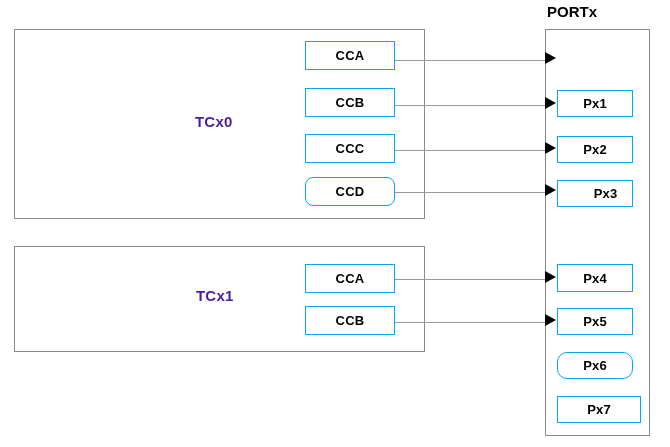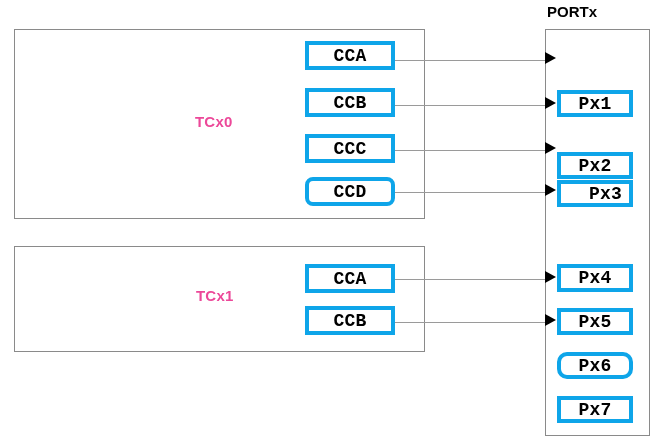--- a/index.html
+++ b/index.html
@@ -20,37 +20,36 @@
 
   
   .block {
     border: 1px solid #8a8a8a;
     background: #ffffff;
   }
   .block-label {
     position: absolute;
     font-size: 15px;
     font-weight: bold;
-    color: #ec4899;
+    color: #4c1d95;
     letter-spacing: .2px;
     white-space: nowrap;
   }
 
   
   .cell {
-    border: 4px solid #0ea5e9;
+    border: 1px solid #0ea5e9;
     background: #ffffff;
     display: flex;
     align-items: center;
     justify-content: center;
-    font-size: 18px;
+    font-size: 13px;
     font-weight: bold;
     color: #000000;
     letter-spacing: .2px;
-    font-family: Liberation Mono, monospace;
   }
 
   
   .wire {
     background: #9a9a9a;
     height: 1px;
   }
   
   .arrow {
     width: 0;
@@ -85,26 +84,26 @@
   <div class="abs block" style="left:14px; top:246px; width:411px; height:106px;"></div>
   <div class="block-label" style="left:196px; top:287px;">TCx1</div>
 
   <div class="abs cell" style="left:305px; top:264px; width:90px; height:29px;">CCA</div>
   <div class="abs cell" style="left:305px; top:306px; width:90px; height:29px;">CCB</div>
 
   <div class="port-title" style="left:547px; top:3px;">PORTx</div>
   <div class="abs block" style="left:545px; top:29px; width:105px; height:407px;"></div>
 
   <div class="abs cell" style="left:557px; top:90px; width:76px; height:27px;">Px1</div>
-  <div class="abs cell" style="left:557px; top:136px; width:76px; height:27px;margin-top:16px;">Px2</div>
+  <div class="abs cell" style="left:557px; top:136px; width:76px; height:27px;">Px2</div>
   <div class="abs cell" style="left:557px; top:180px; width:76px; height:27px;padding-left:21px;">Px3</div>
   <div class="abs cell" style="left:557px; top:264px; width:76px; height:28px;">Px4</div>
   <div class="abs cell" style="left:557px; top:308px; width:76px; height:27px;">Px5</div>
   <div class="abs cell" style="left:557px; top:352px; width:76px; height:27px;border-radius:10px;">Px6</div>
-  <div class="abs cell" style="left:557px; top:396px; width:76px; height:27px;">Px7</div>
+  <div class="abs cell" style="left:557px; top:396px; width:84px; height:27px;">Px7</div>
 
   <div class="abs wire" style="left:395px; top:60px; width:151px;"></div>
   <div class="abs arrow" style="left:545px; top:52px;"></div>
 
   <div class="abs wire" style="left:395px; top:105px; width:151px;"></div>
   <div class="abs arrow" style="left:545px; top:97px;"></div>
 
   <div class="abs wire" style="left:395px; top:150px; width:151px;"></div>
   <div class="abs arrow" style="left:545px; top:142px;"></div>
 

